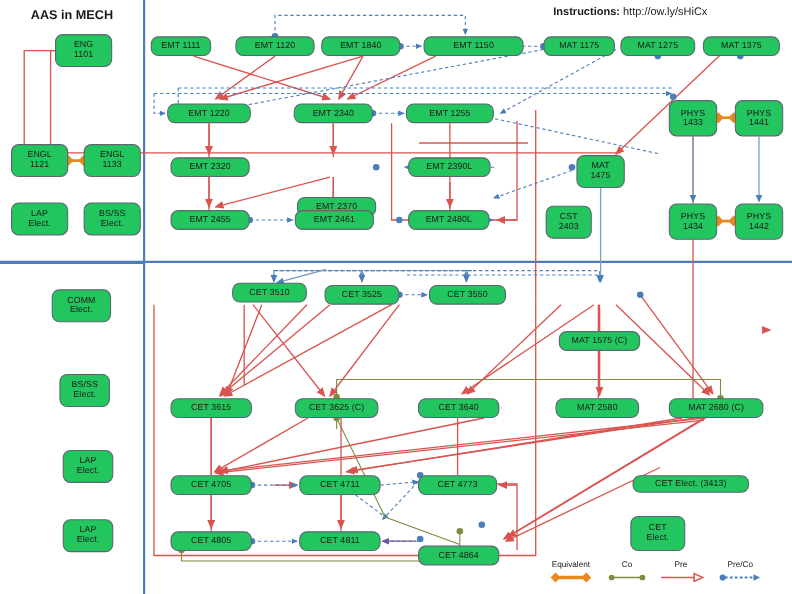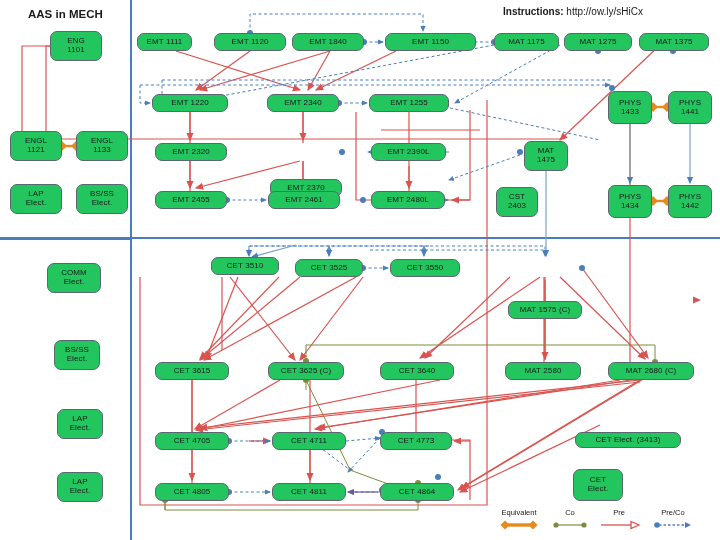--- a/index.html
+++ b/index.html
@@ -332,21 +332,21 @@
       <div class="node" style="left: 268px; top: 362px; width: 76px; height: 18px;">CET 3625 (C)</div>
       <div class="node" style="left: 380px; top: 362px; width: 74px; height: 18px;">CET 3640</div>
       <div class="node" style="left: 505px; top: 362px; width: 76px; height: 18px;">MAT 2580</div>
       <div class="node" style="left: 608px; top: 362px; width: 86px; height: 18px;">MAT 2680 (C)</div>
       <div class="node" style="left: 155px; top: 432px; width: 74px; height: 18px;">CET 4705</div>
       <div class="node" style="left: 272px; top: 432px; width: 74px; height: 18px;">CET 4711</div>
       <div class="node" style="left: 380px; top: 432px; width: 72px; height: 18px;">CET 4773</div>
       <div class="node" style="left: 575px; top: 432px; width: 106px; height: 16px;">CET Elect. (3413)</div>
       <div class="node" style="left: 155px; top: 483px; width: 74px; height: 18px; text-align: center;">CET 4805</div>
       <div class="node" style="left: 272px; top: 483px; width: 74px; height: 18px;">CET 4811</div>
-      <div class="node" style="left: 380px; top: 483px; width: 74px; height: 18px;">CET 4864</div>
+      <div class="node" style="left: 380px; top: 496px; width: 74px; height: 18px;">CET 4864</div>
       <div class="node tall" style="left: 573px; top: 469px; width: 50px; height: 32px;">CET
 Elect.</div>
     </div>
 
   <div id="legend-layer">
       <div class="legend-item" style="left: 497px; top: 508px;">
         <span class="legend-label">Equivalent</span>
         <svg class="legend-art" width="44" height="10" viewBox="0 0 44 10">
           <line x1="8" y1="5" x2="36" y2="5" stroke="#e8891c" stroke-width="3.4"></line>
           <polygon points="8,0.5 12.5,5 8,9.5 3.5,5" fill="#e8891c"></polygon>

